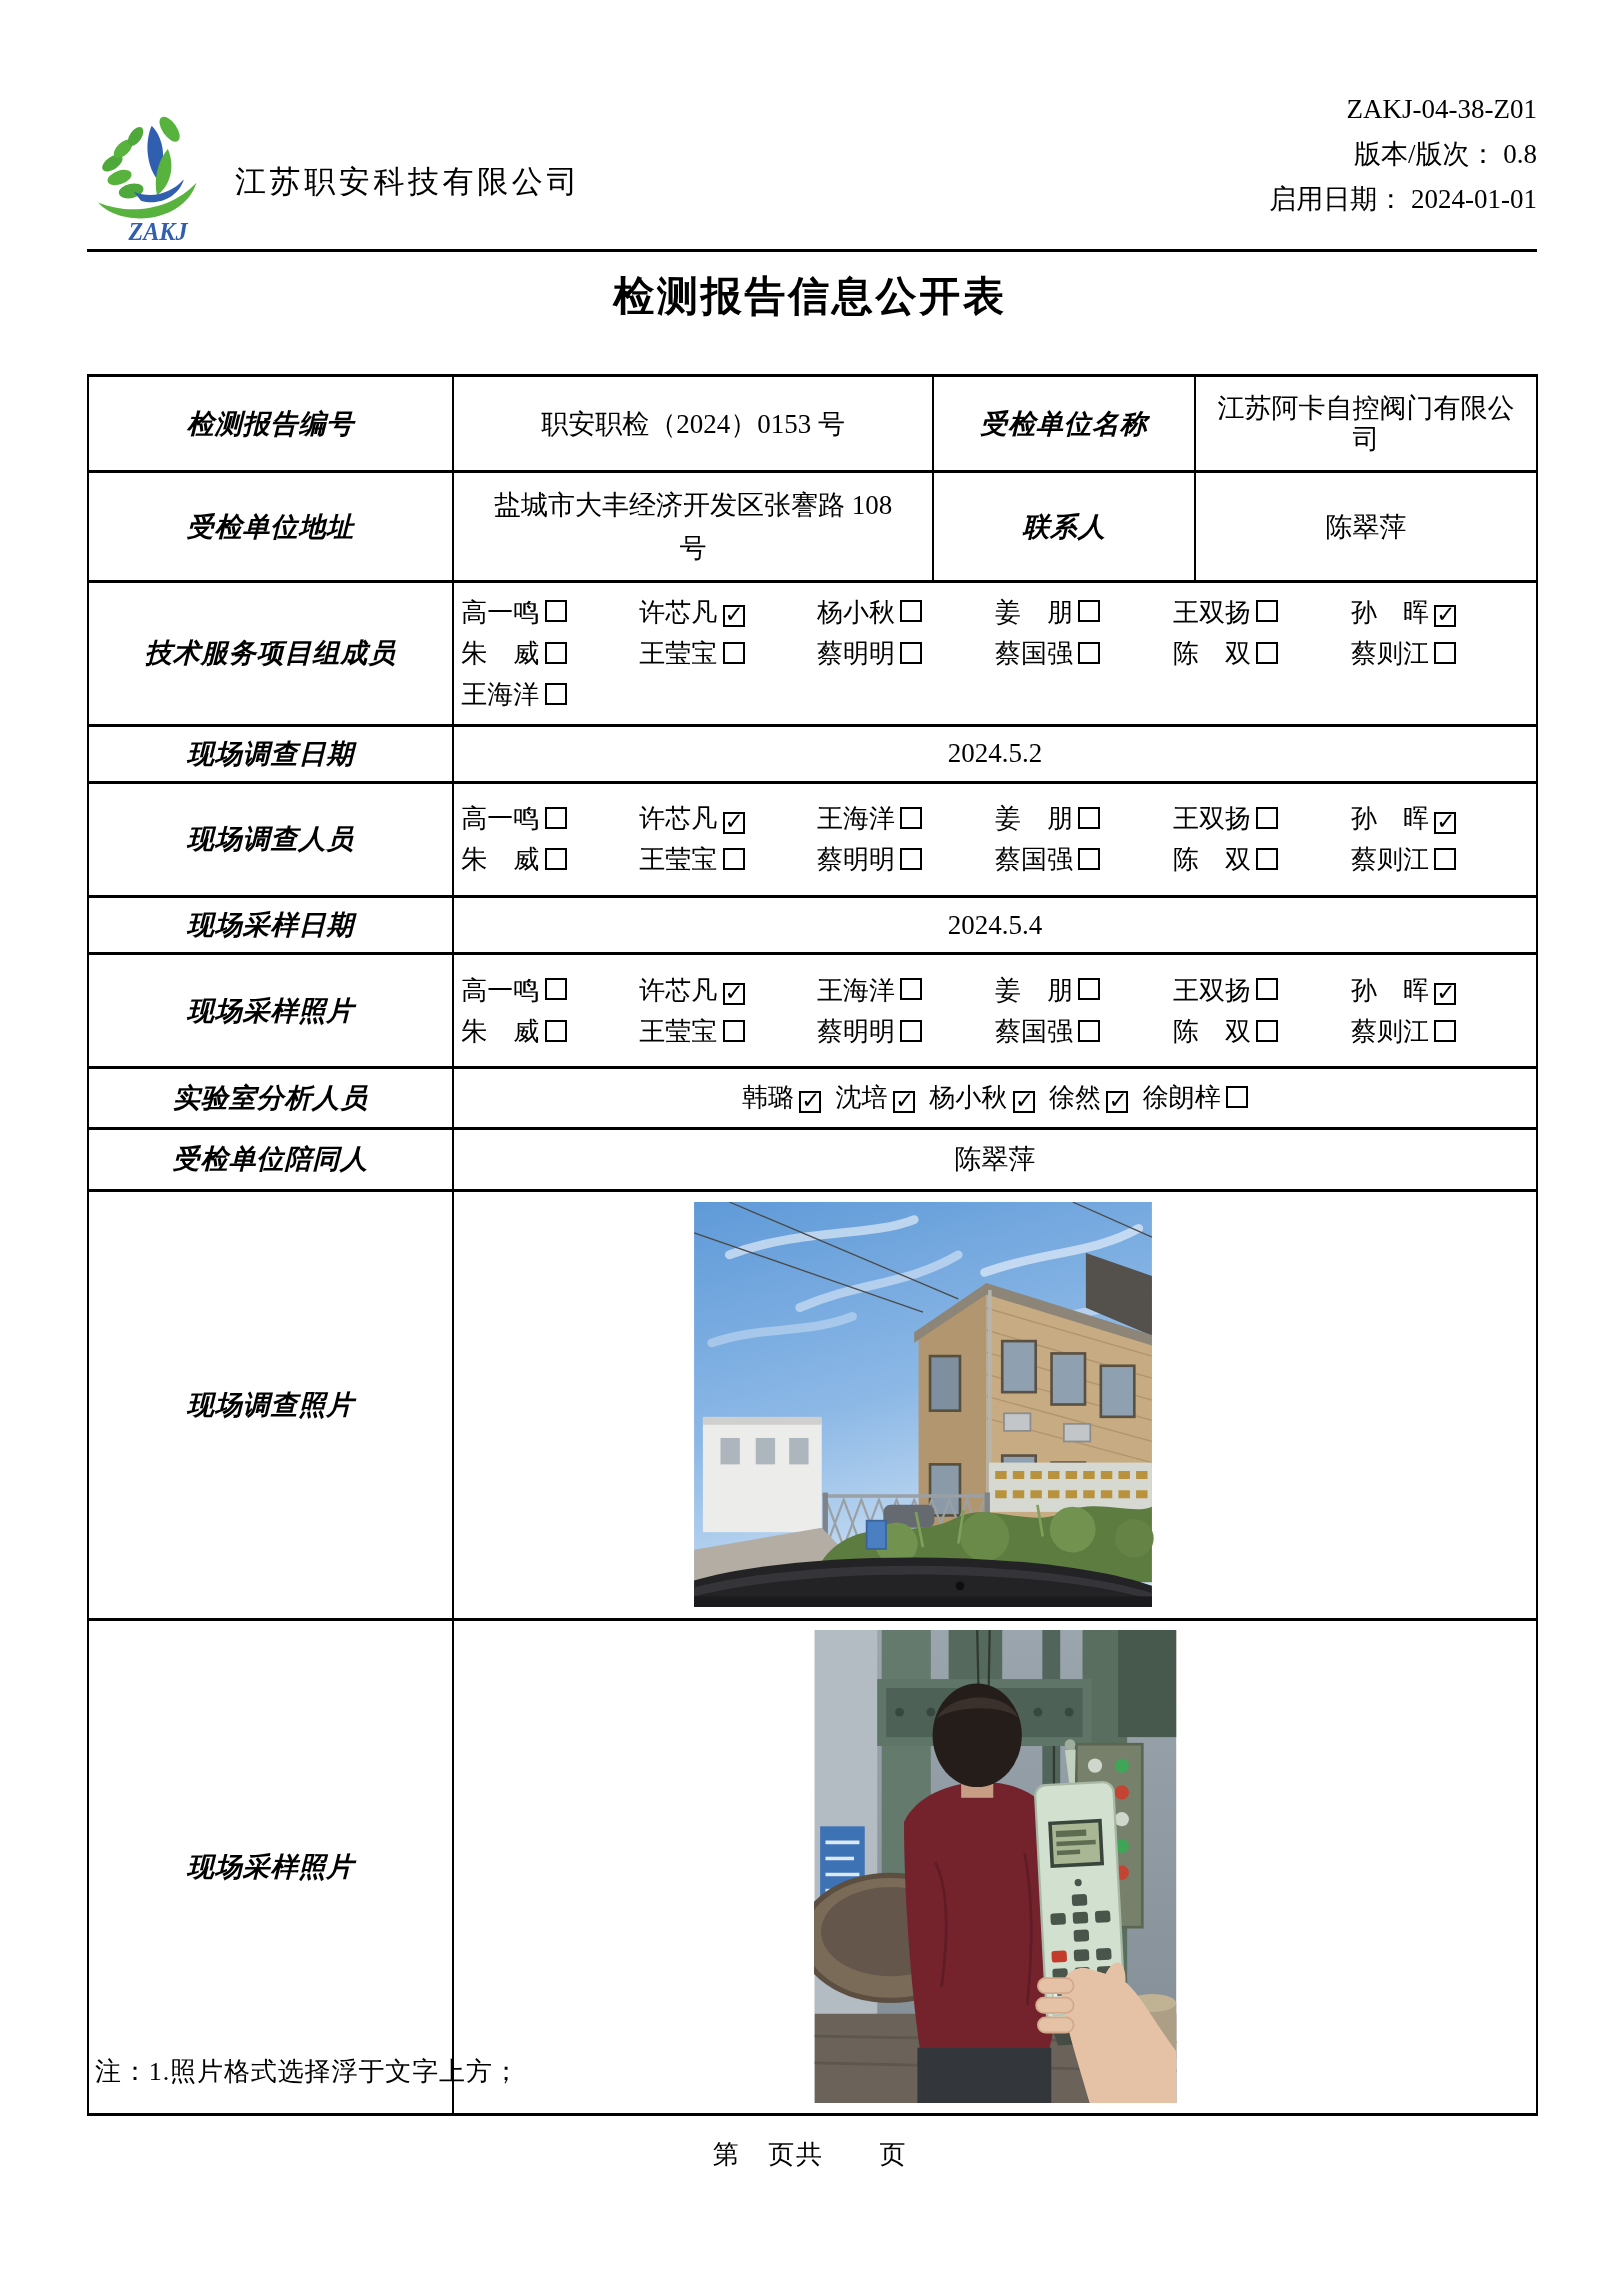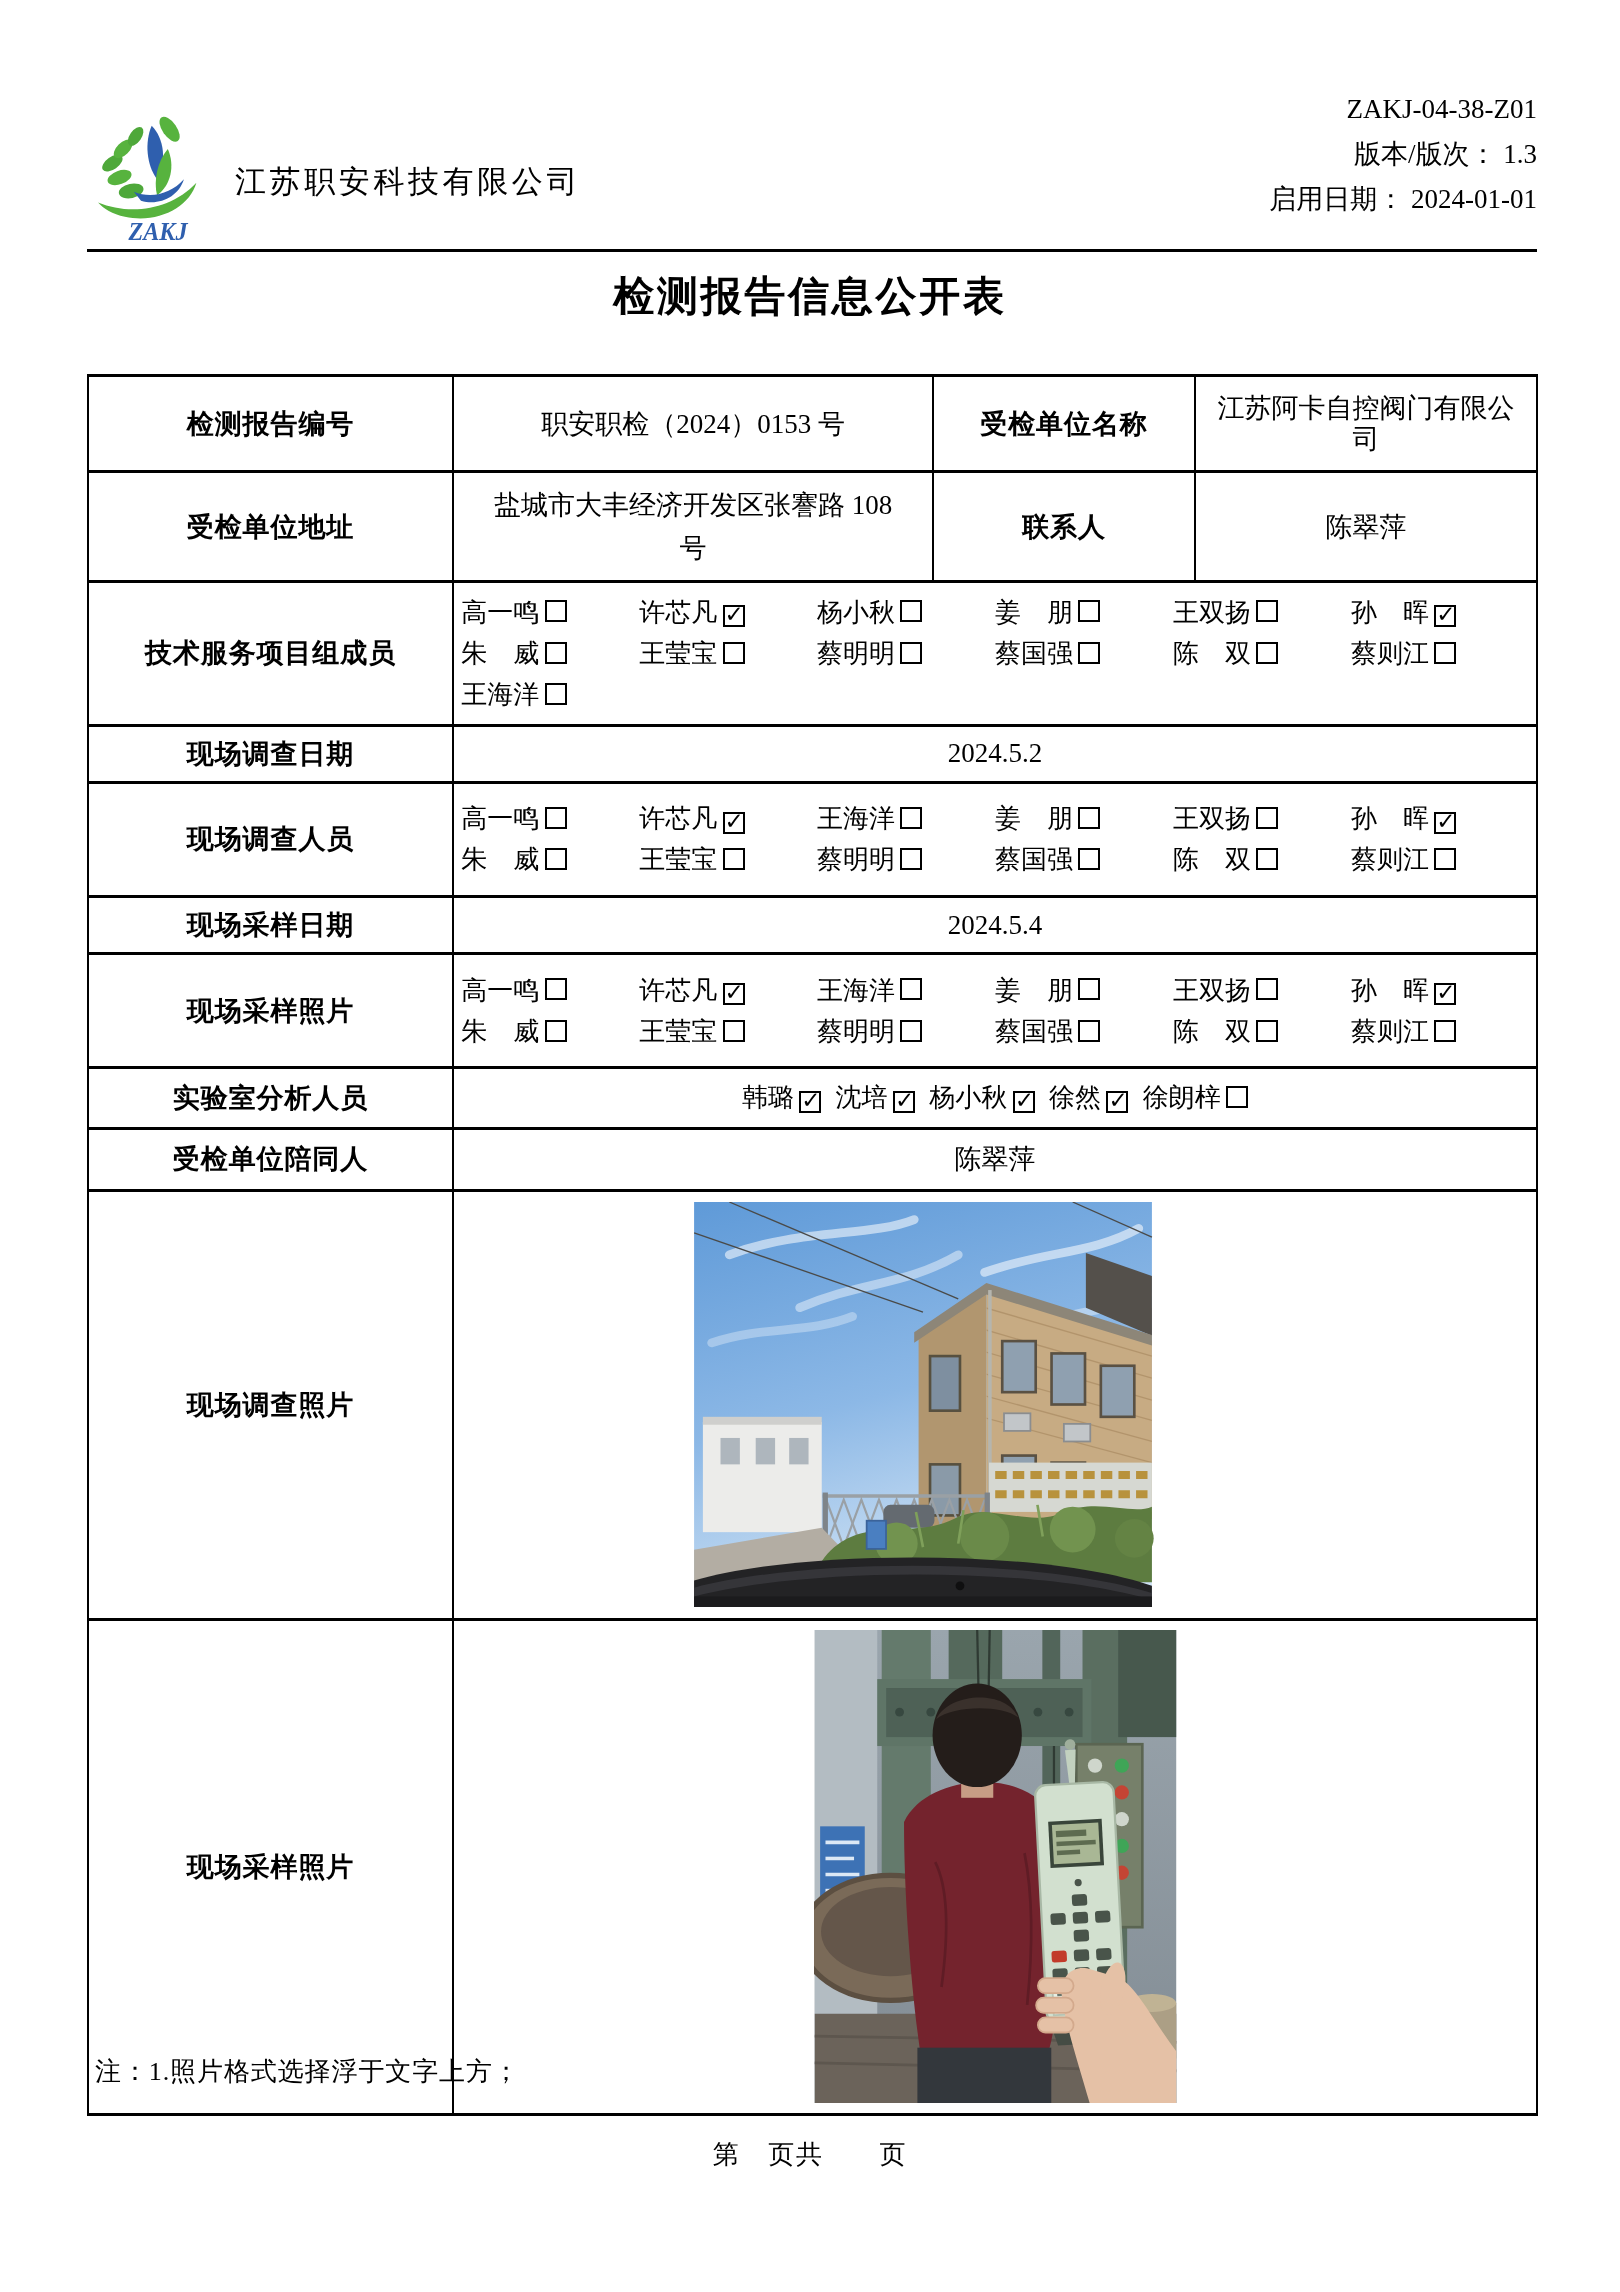--- a/index.html
+++ b/index.html
@@ -13,21 +13,21 @@
   .header-rule{position:absolute;left:87px;top:249px;width:1450px;height:2.7px;background:#000;}
 
   
   .doc-title{position:absolute;left:0;top:269px;width:100%;text-align:center;
              font-family:"Liberation Sans",sans-serif;font-weight:bold;font-size:41px;letter-spacing:2.7px;}
 
   
   table.main{position:absolute;left:87px;top:374px;width:1450px;border-collapse:collapse;table-layout:fixed;}
   table.main td{border-left:2.7px solid #000;border-right:2.7px solid #000;border-top:3.6px solid #000;border-bottom:3.6px solid #000;
                 vertical-align:middle;padding:3.6px 7.2px;overflow:hidden;}
-  td.lbl{font-family:"Liberation Sans",sans-serif;font-weight:bold;font-size:27px;text-align:center;letter-spacing:0.9px;}
+  td.lbl{font-family:"Liberation Sans",sans-serif;font-weight:bold;font-size:27px;text-align:center;letter-spacing:0.9px;font-style:italic;}
   td.val{font-size:27px;text-align:center;}
   .wrap-name{display:inline-block;max-width:315px;line-height:31px;}
   .wrap-addr{display:inline-block;max-width:425px;line-height:43px;}
 
   .r1 td{height:86px}
   .r2 td{height:100px}
   .r3 td{height:133px}
   .r4 td{height:47px}
   .r5 td{height:104px}
   .r6 td{height:47px}
@@ -73,21 +73,21 @@
       <path d="M78,22 C92,36 95,62 84,82 C72,66 70,40 78,22 Z" fill="#2f5fae"></path>
       <path d="M96,48 C104,66 100,88 84,100 C80,84 84,62 96,48 Z" fill="#57b33e"></path>
       <path d="M18,108 C52,122 98,118 128,86 C120,114 84,132 48,124 C34,121 24,115 18,108 Z" fill="#57b33e"></path>
       <path d="M58,96 C78,104 100,98 114,82 C108,102 86,112 66,106 Z" fill="#2f5fae"></path>
       <text x="52" y="150" font-family="Liberation Serif,serif" font-style="italic" font-weight="bold" font-size="27" fill="#2f5fae">ZAKJ</text>
     </svg>
   </div>
   <div class="company-name">江苏职安科技有限公司</div>
   <div class="doc-meta">
     <div>ZAKJ-04-38-Z01</div>
-    <div>版本/版次：  1.3</div>
+    <div>版本/版次：  0.8</div>
     <div>启用日期：  2024-01-01</div>
   </div>
   <div class="header-rule"></div>
 
   <div class="doc-title">检测报告信息公开表</div>
 
   <table class="main">
     <colgroup>
         <col style="width:365px">
         <col style="width:480px">

